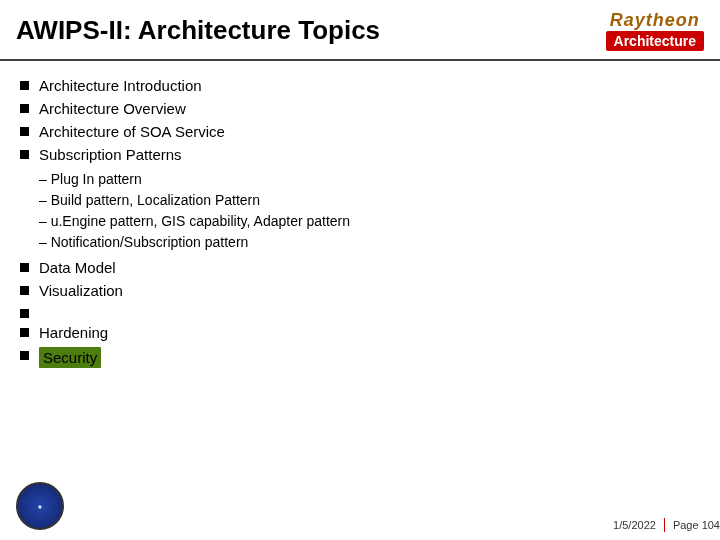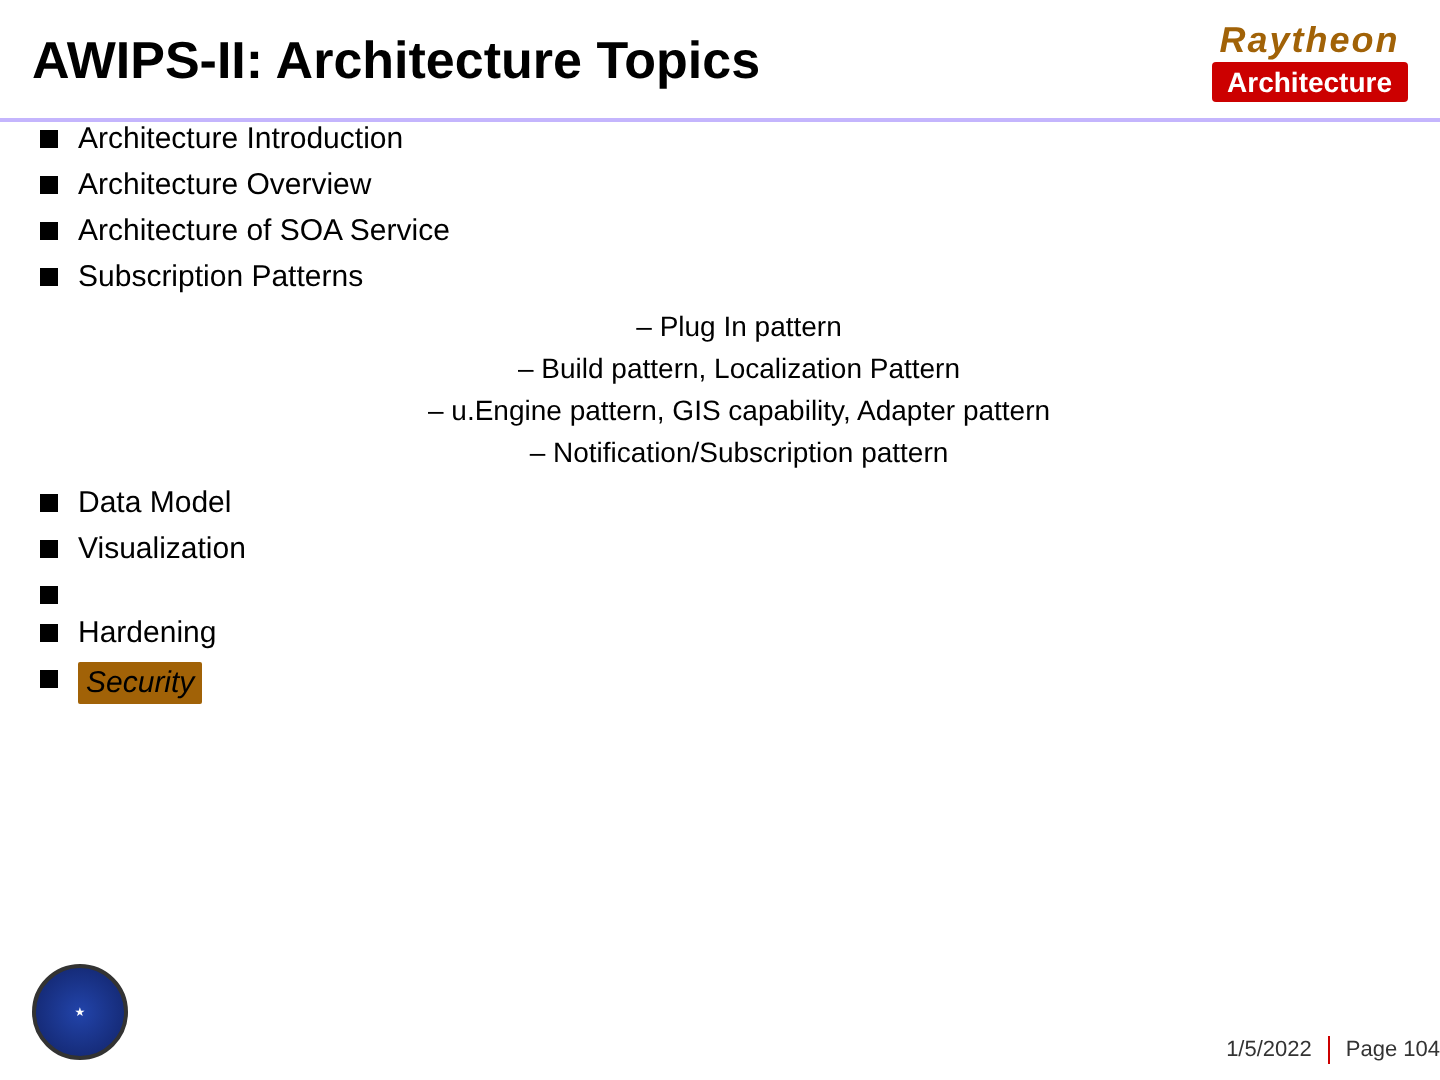--- a/index.html
+++ b/index.html
@@ -7,21 +7,21 @@
       width: 720px;
       height: 540px;
       background: #ffffff;
       font-family: Arial, sans-serif;
       position: relative;
       overflow: hidden;
     }
 
     
     .header-area {
-      border-bottom: 2px solid #c4b5fd;
+      border-bottom: 2px solid #404040;
       padding: 10px 16px 8px 16px;
       display: flex;
       align-items: center;
       justify-content: space-between;
     }
 
     .title {
       font-size: 26px;
       font-weight: bold;
       color: #000;
@@ -44,21 +44,21 @@
     .arch-badge {
       background: #cc0000;
       color: white;
       font-size: 14px;
       font-weight: bold;
       padding: 2px 8px;
       border-radius: 2px;
     }
 
     .content {
-      padding: 0 20px 14px 20px;
+      padding: 16px 20px 14px 20px;
     }
 
     .bullet-item {
       display: flex;
       align-items: flex-start;
       margin-bottom: 6px;
       font-size: 15px;
     }
 
     .bullet-square {
@@ -72,32 +72,30 @@
 
     .sub-items {
       margin-left: 19px;
       margin-bottom: 6px;
     }
 
     .sub-item {
       font-size: 14px;
       color: #000;
       line-height: 1.5;
-      text-align: center;
     }
 
     .sub-item::before {
       content: "– ";
     }
 
     .highlight-row {
-      background: #a16207;
+      background: #4d7c0f;
       padding: 2px 4px;
       border-radius: 1px;
-      font-style: italic;
     }
 
     .footer {
       position: absolute;
       bottom: 8px;
       right: 0;
       display: flex;
       align-items: center;
       font-size: 11px;
       color: #333;

